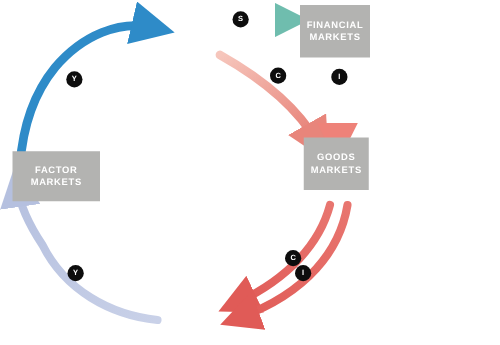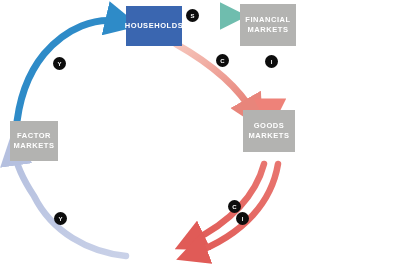--- a/index.html
+++ b/index.html
@@ -134,35 +134,32 @@
 
     <path d="M 176,44 C 208,62 238,86 254,114" fill="none" stroke="url(#grad-consumption)" stroke-width="7" stroke-linecap="round" marker-end="url(#ah-consumption)"></path>
 
     <path d="M 270,46 L 270,114" fill="none" stroke="url(#grad-investment)" stroke-width="6.5" stroke-linecap="butt" marker-end="url(#ah-investment)"></path>
 
     <path d="M 264,164 C 256,194 232,222 190,242" fill="none" stroke="url(#grad-revenue)" stroke-width="6.5" stroke-linecap="round" marker-end="url(#ah-revenue)"></path>
 
     <path d="M 278,164 C 272,200 246,234 192,254" fill="none" stroke="url(#grad-revenue)" stroke-width="6.5" stroke-linecap="round" marker-end="url(#ah-revenue)"></path>
   </svg>
 
-  <div class="node node-blue" style="left:126px; top:6px; width:56px; height:40px;">
-    <span class="node-label">Households</span>
-  </div>
 
   <div class="node node-gray" style="left:240px; top:4px; width:56px; height:42px;text-align:center;">
     <span class="node-label">Financial
 Markets</span>
   </div>
 
   <div class="node node-gray" style="left:243px; top:110px; width:52px; height:42px;">
     <span class="node-label">Goods
 Markets</span>
   </div>
 
-  <div class="node node-gray" style="left:10px; top:121px; width:48px; height:40px;">
+  <div class="node node-gray" style="left:10px; top:121px; width:70px; height:40px;">
     <span class="node-label">Factor
 Markets</span>
   </div>
 
 
   <div class="badge" style="left:186px; top:9px; width:13px; height:13px;">
     <span>S</span>
   </div>
 
   <div class="badge" style="left:53px; top:57px; width:13px; height:13px;">

